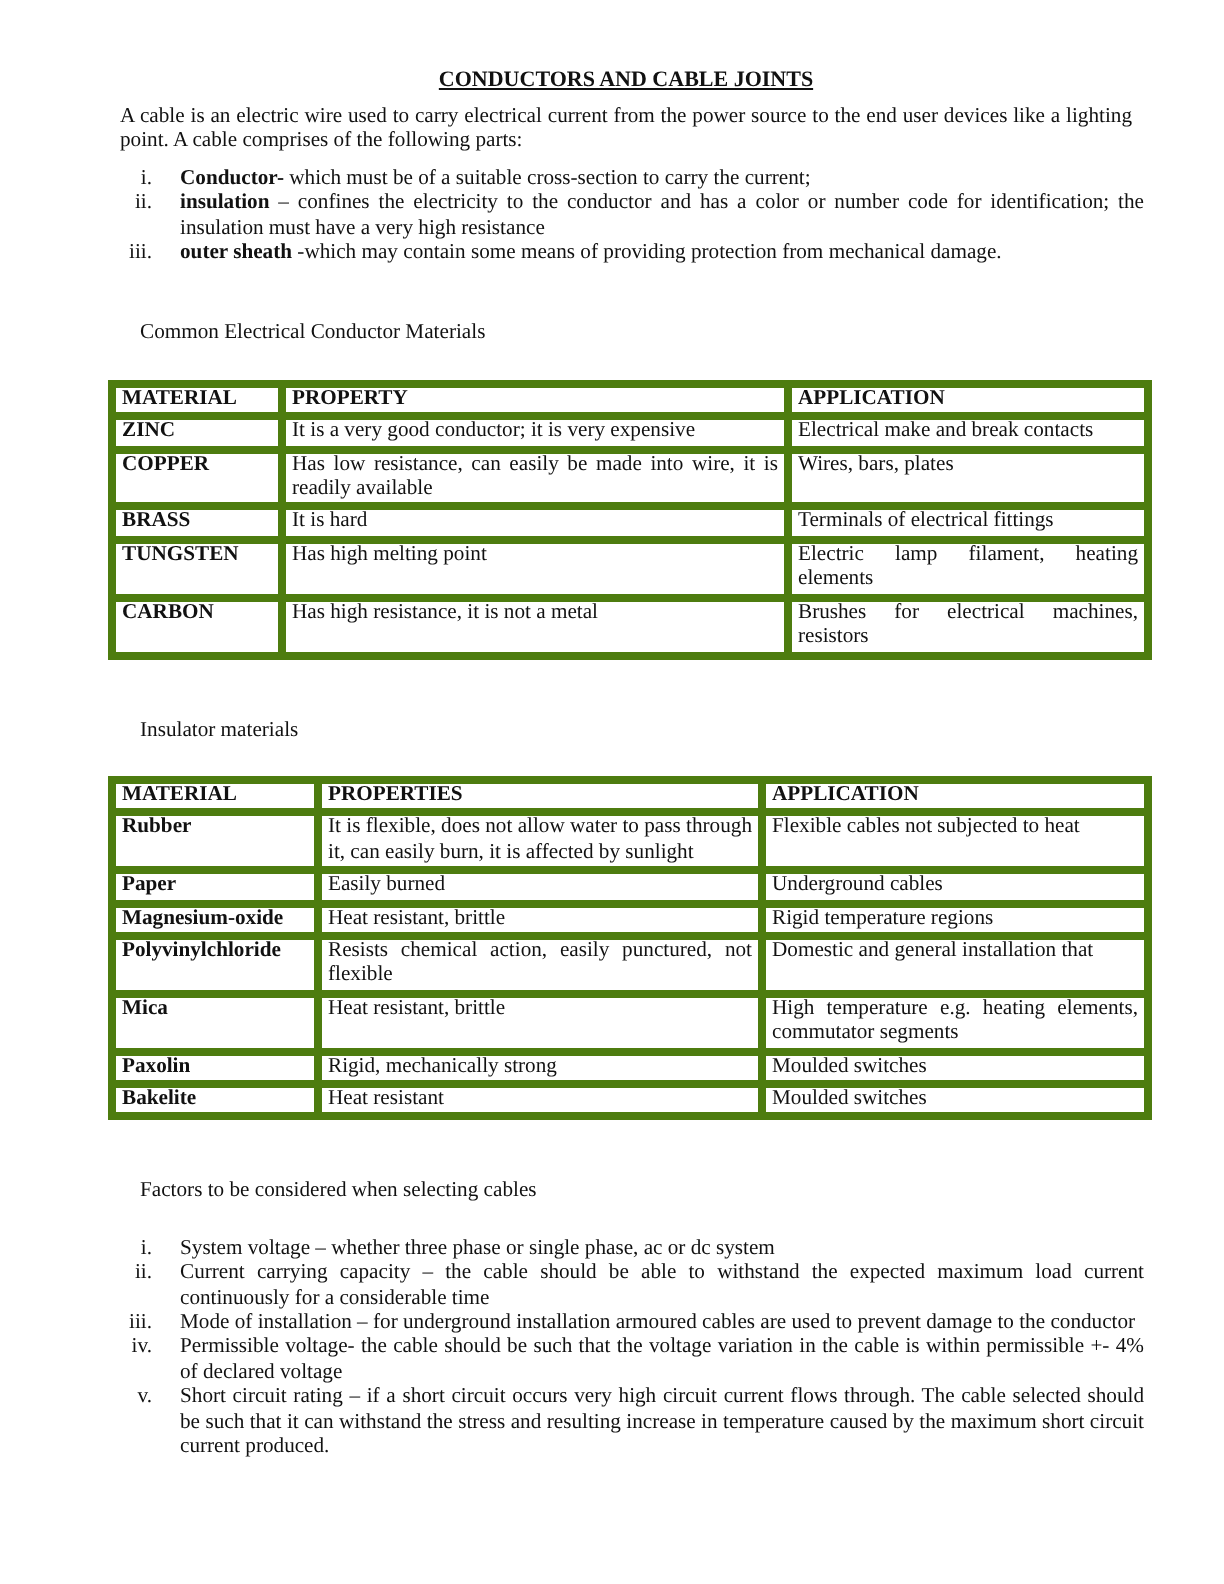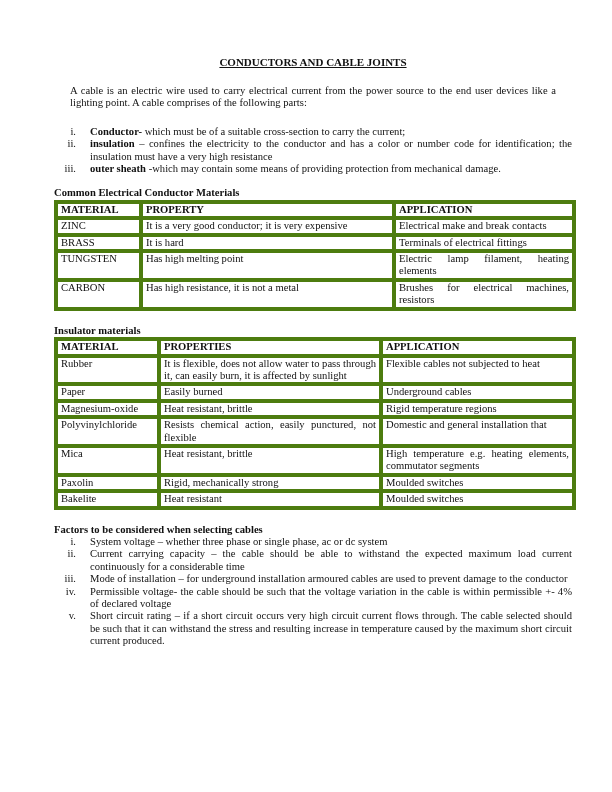--- a/index.html
+++ b/index.html
@@ -1,30 +1,30 @@
 <!DOCTYPE html>
 <html><head>
 <meta charset="utf-8">
 <style>
   html, body { margin:0; padding:0; background:#ffffff; }
   body { width:612px; height:792px; position:relative; overflow:hidden;
          font-family:"Liberation Serif", serif; color:#111; font-size:10.6px; line-height:12.4px; }
-  .page { position:absolute; left:54px; top:56px; width:518px; }
+  .page { position:absolute; left:54px; top:34px; width:518px; }
   .title { text-align:center; font-weight:bold; text-decoration:underline; font-size:11px; line-height:13px; margin-bottom:1px; }
-  p.intro { margin:16px; text-align:justify; }
+  p.intro { margin:6px; text-align:justify; }
   ol.roman { list-style:none; margin:0; padding:0; }
   ol.roman li { display:flex; text-align:justify; }
   ol.roman li .num { width:36px; flex:0 0 36px; text-align:right; padding-right:14px; box-sizing:border-box; }
   ol.roman li .txt { flex:1; }
   b { font-weight:bold;font-family:Liberation Serif, serif; }
-  .sec-title { font-weight:bold; margin:0; }
+  .sec-title { font-weight:normal; margin:16px; }
   table { border-collapse:collapse; width:518px; table-layout:fixed; }
   td, th { border:4px solid #4d7c0f; vertical-align:top; padding:0 3px; text-align:justify; font-weight:normal; }
   th { font-weight:bold; text-align:left; }
-  td.mat { font-weight:normal; text-align:left; }
+  td.mat { font-weight:bold; text-align:left; }
 </style>
 </head>
 <body>
 
 <div class="page">
   <div class="title">CONDUCTORS AND CABLE JOINTS</div>
   <p class="intro">A cable is an electric wire used to carry electrical current from the power source to the end user devices like a lighting point. A cable comprises of the following parts:</p>
 
   <ol class="roman">
     <li>
@@ -54,20 +54,25 @@
         <th>MATERIAL</th>
         <th>PROPERTY</th>
         <th>APPLICATION</th>
       </tr>
     </thead>
     <tbody>
       <tr>
         <td class="mat">ZINC</td>
         <td>It is a very good conductor; it is very expensive</td>
         <td>Electrical make and break contacts</td>
+      </tr>
+      <tr>
+        <td class="mat">COPPER</td>
+        <td>Has low resistance, can easily be made into wire, it is readily available</td>
+        <td>Wires, bars, plates</td>
       </tr>
       <tr>
         <td class="mat">BRASS</td>
         <td>It is hard</td>
         <td>Terminals of electrical fittings</td>
       </tr>
       <tr>
         <td class="mat">TUNGSTEN</td>
         <td>Has high melting point</td>
         <td>Electric lamp filament, heating elements</td>

